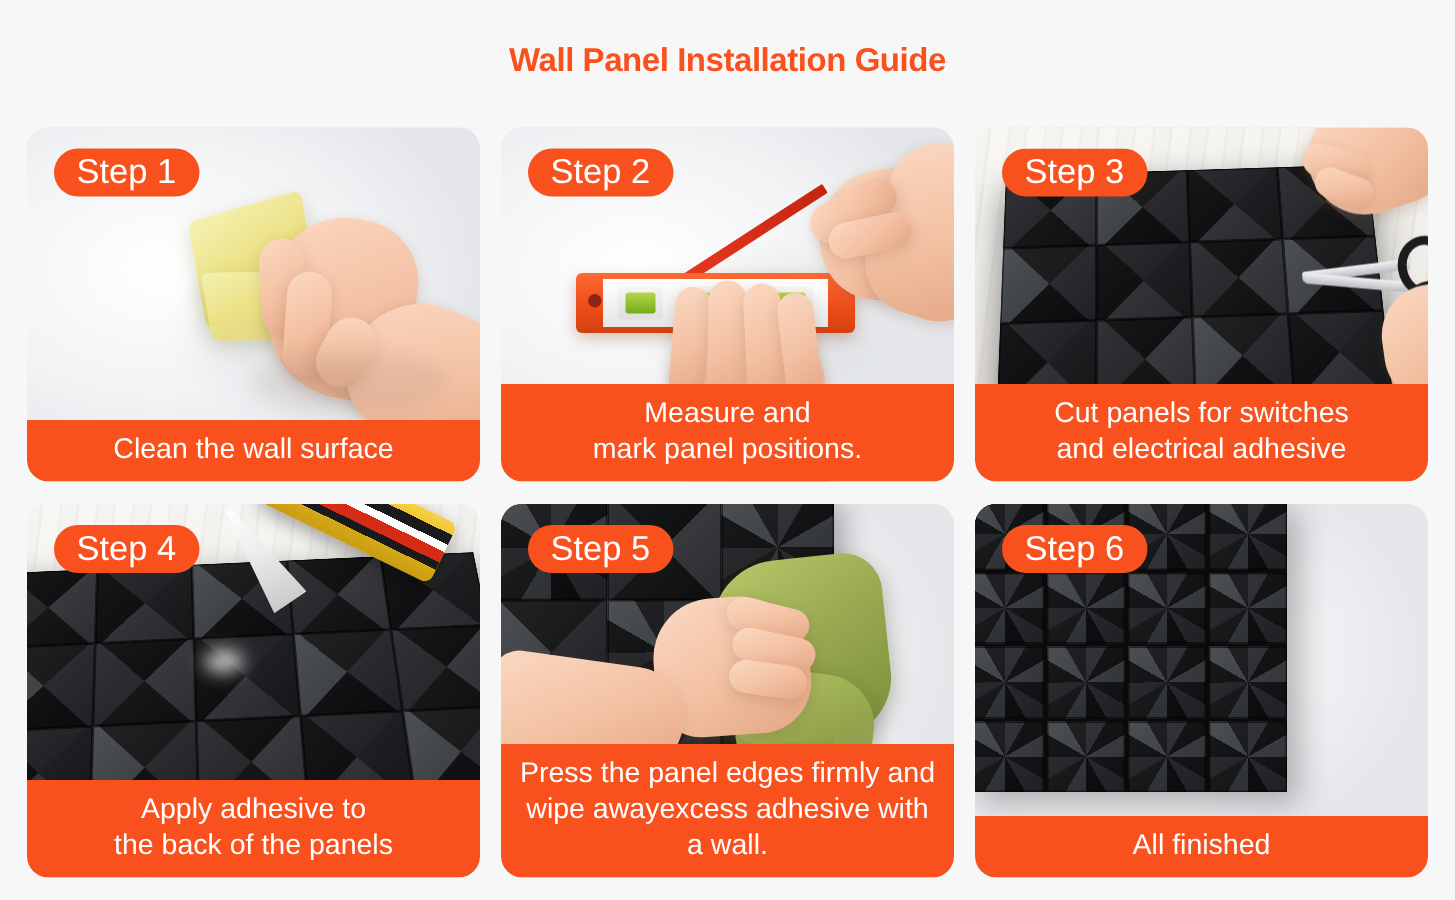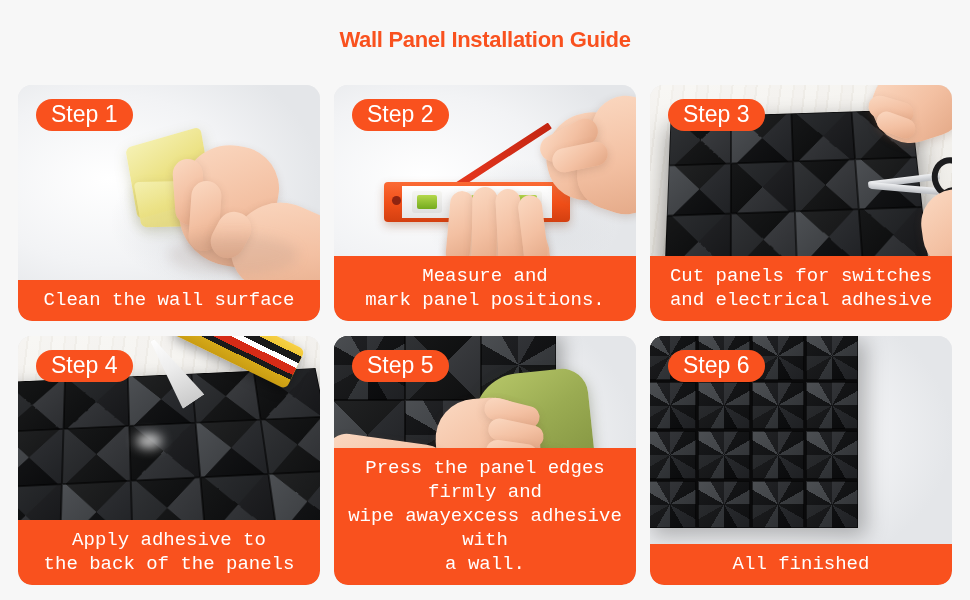--- a/index.html
+++ b/index.html
@@ -87,21 +87,21 @@
     background: #f9511e;
     color: #ffffff;
     text-align: center;
     font-size: 19px;
     line-height: 24px;
     box-sizing: border-box;
     padding: 8px 6px 9px 6px;
     border-radius: 0 0 14px 14px;
     z-index: 25;
   }
-  .caption span { display: block; font-family: Liberation Mono, monospace; }
+  .caption span { display: block; }
 
   
 
   
   .wall {
     position: absolute;
     inset: 0;
     background:
       radial-gradient(ellipse 70% 60% at 30% 40%, #ffffff 0%, #f2f3f5 60%, #e4e6e9 100%);
   }

